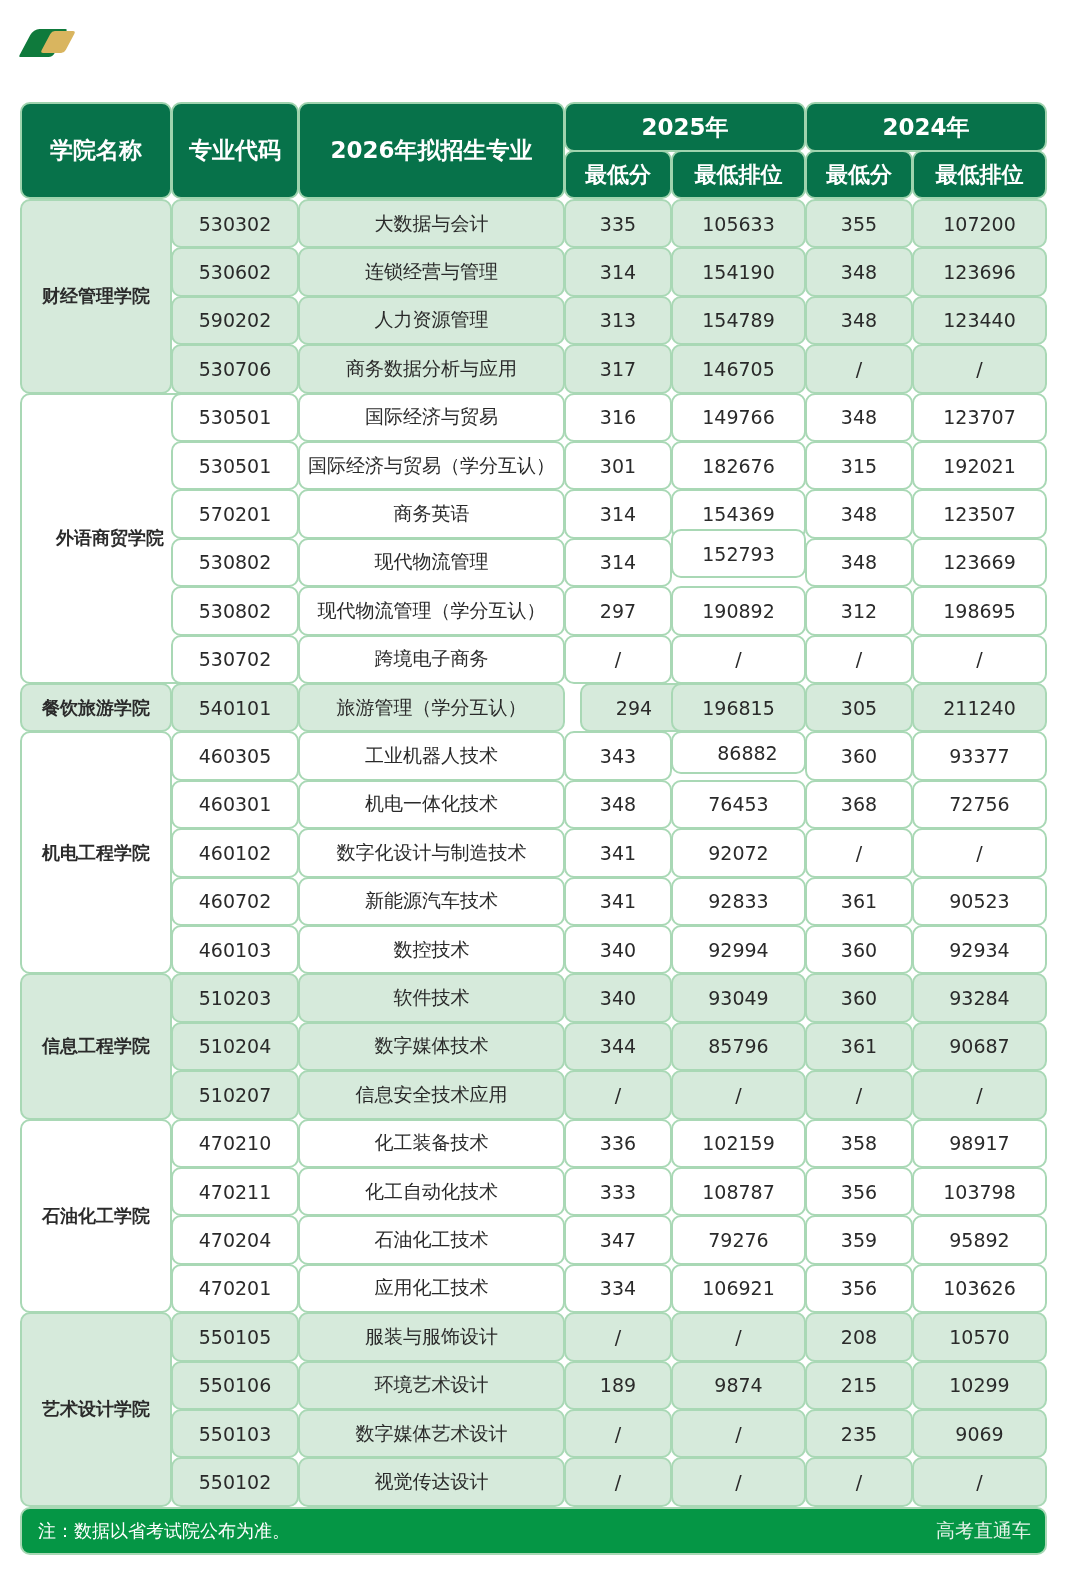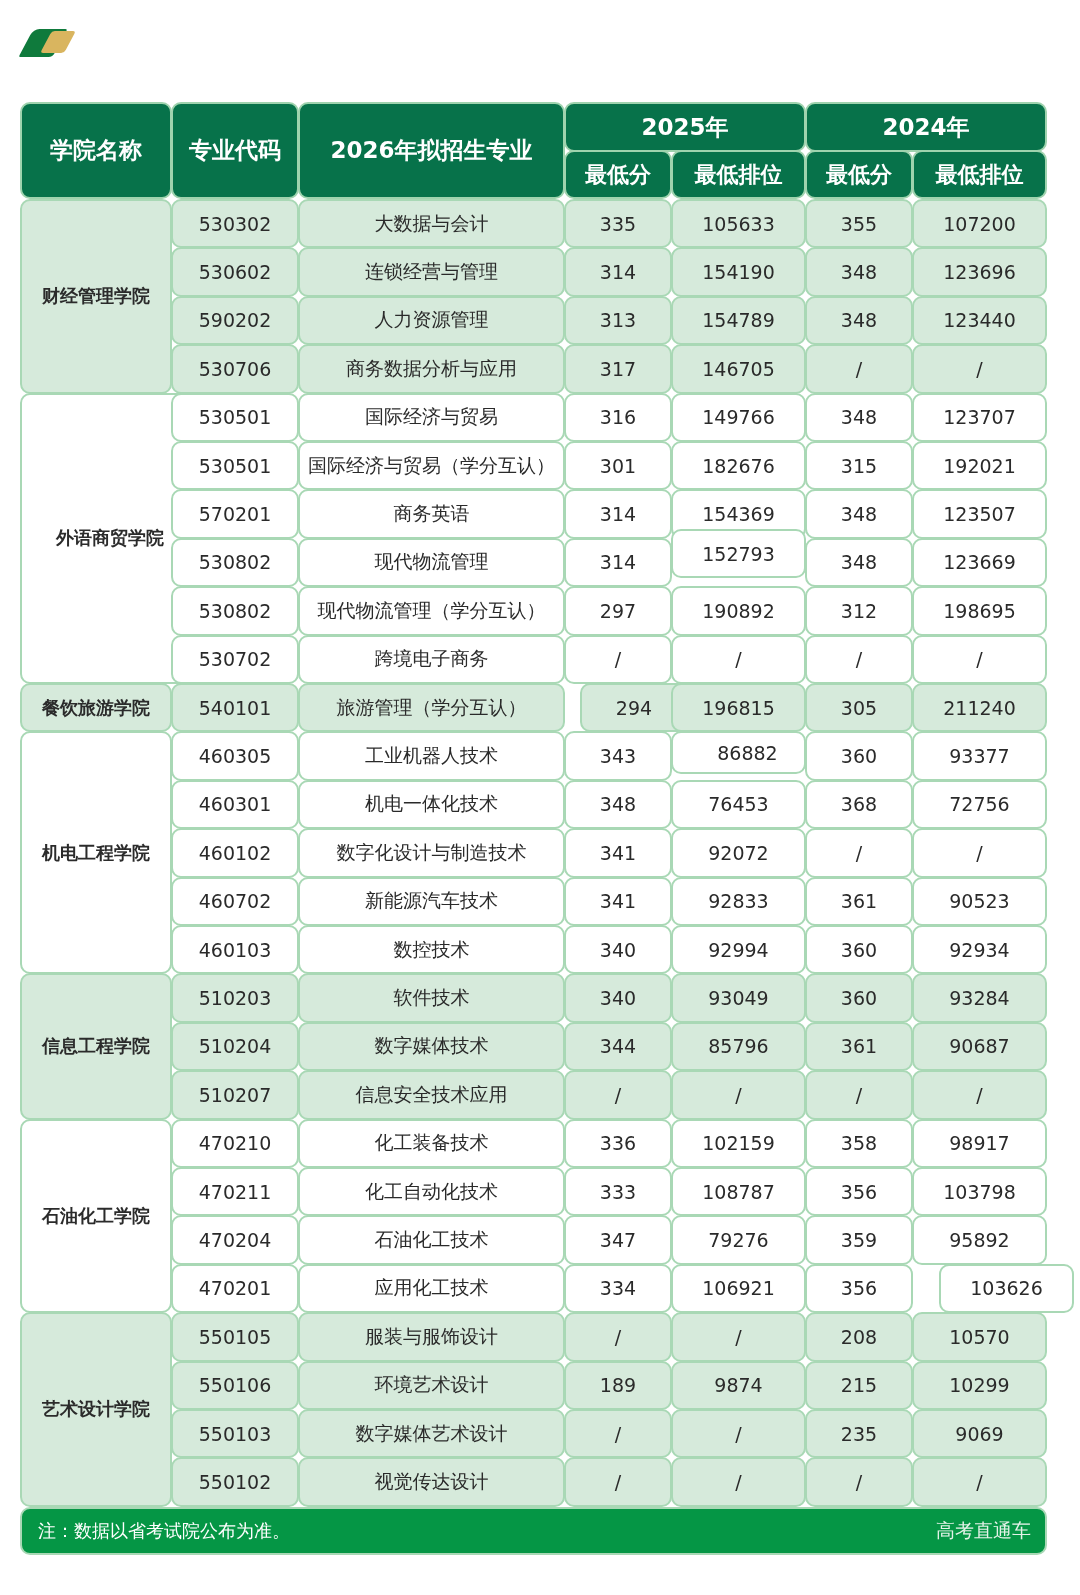--- a/index.html
+++ b/index.html
@@ -192,21 +192,21 @@
     <div class="cell white" style="left: 278px; top: 1113.4px; width: 267px; height: 49.4px;">石油化工技术</div>
     <div class="cell white" style="left: 544px; top: 1113.4px; width: 108px; height: 49.4px;">347</div>
     <div class="cell white" style="left: 651px; top: 1113.4px; width: 135px; height: 49.4px;">79276</div>
     <div class="cell white" style="left: 785px; top: 1113.4px; width: 108px; height: 49.4px;">359</div>
     <div class="cell white" style="left: 892px; top: 1113.4px; width: 135px; height: 49.4px;">95892</div>
     <div class="cell white" style="left: 151px; top: 1161.8px; width: 128px; height: 49.4px;">470201</div>
     <div class="cell white" style="left: 278px; top: 1161.8px; width: 267px; height: 49.4px;">应用化工技术</div>
     <div class="cell white" style="left: 544px; top: 1161.8px; width: 108px; height: 49.4px;">334</div>
     <div class="cell white" style="left: 651px; top: 1161.8px; width: 135px; height: 49.4px;">106921</div>
     <div class="cell white" style="left: 785px; top: 1161.8px; width: 108px; height: 49.4px;">356</div>
-    <div class="cell white" style="left: 892px; top: 1161.8px; width: 135px; height: 49.4px; margin-left: 27px;">103626</div>
+    <div class="cell white" style="left: 892px; top: 1161.8px; width: 135px; height: 49.4px;">103626</div>
     <div class="cell college green" style="left: 0px; top: 1210.2px; width: 152px; height: 194.6px;">艺术设计学院</div>
     <div class="cell green" style="left: 151px; top: 1210.2px; width: 128px; height: 49.4px;">550105</div>
     <div class="cell green" style="left: 278px; top: 1210.2px; width: 267px; height: 49.4px;">服装与服饰设计</div>
     <div class="cell green" style="left: 544px; top: 1210.2px; width: 108px; height: 49.4px;">/</div>
     <div class="cell green" style="left: 651px; top: 1210.2px; width: 135px; height: 49.4px;">/</div>
     <div class="cell green" style="left: 785px; top: 1210.2px; width: 108px; height: 49.4px;">208</div>
     <div class="cell green" style="left: 892px; top: 1210.2px; width: 135px; height: 49.4px;">10570</div>
     <div class="cell green" style="left: 151px; top: 1258.6px; width: 128px; height: 49.4px;">550106</div>
     <div class="cell green" style="left: 278px; top: 1258.6px; width: 267px; height: 49.4px;">环境艺术设计</div>
     <div class="cell green" style="left: 544px; top: 1258.6px; width: 108px; height: 49.4px;">189</div>

